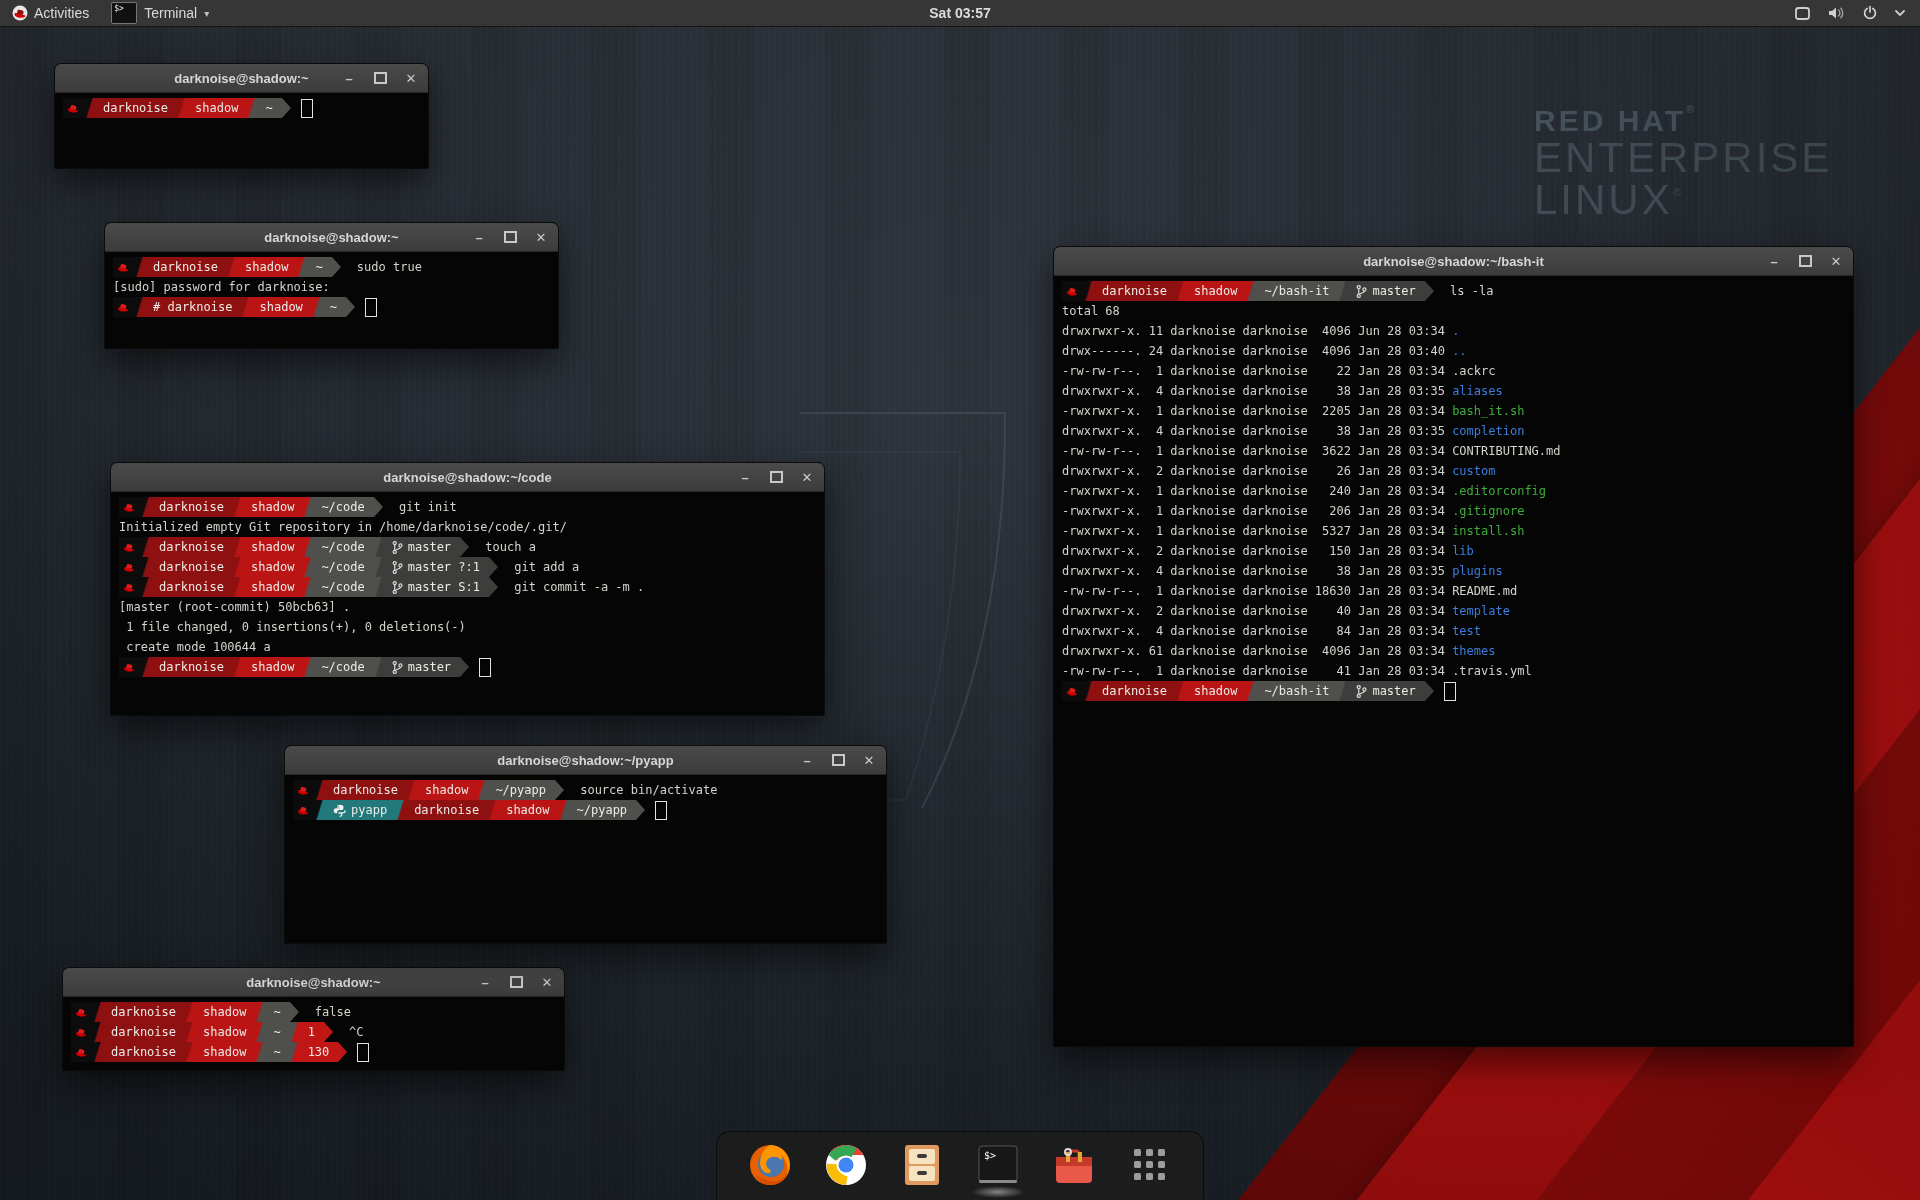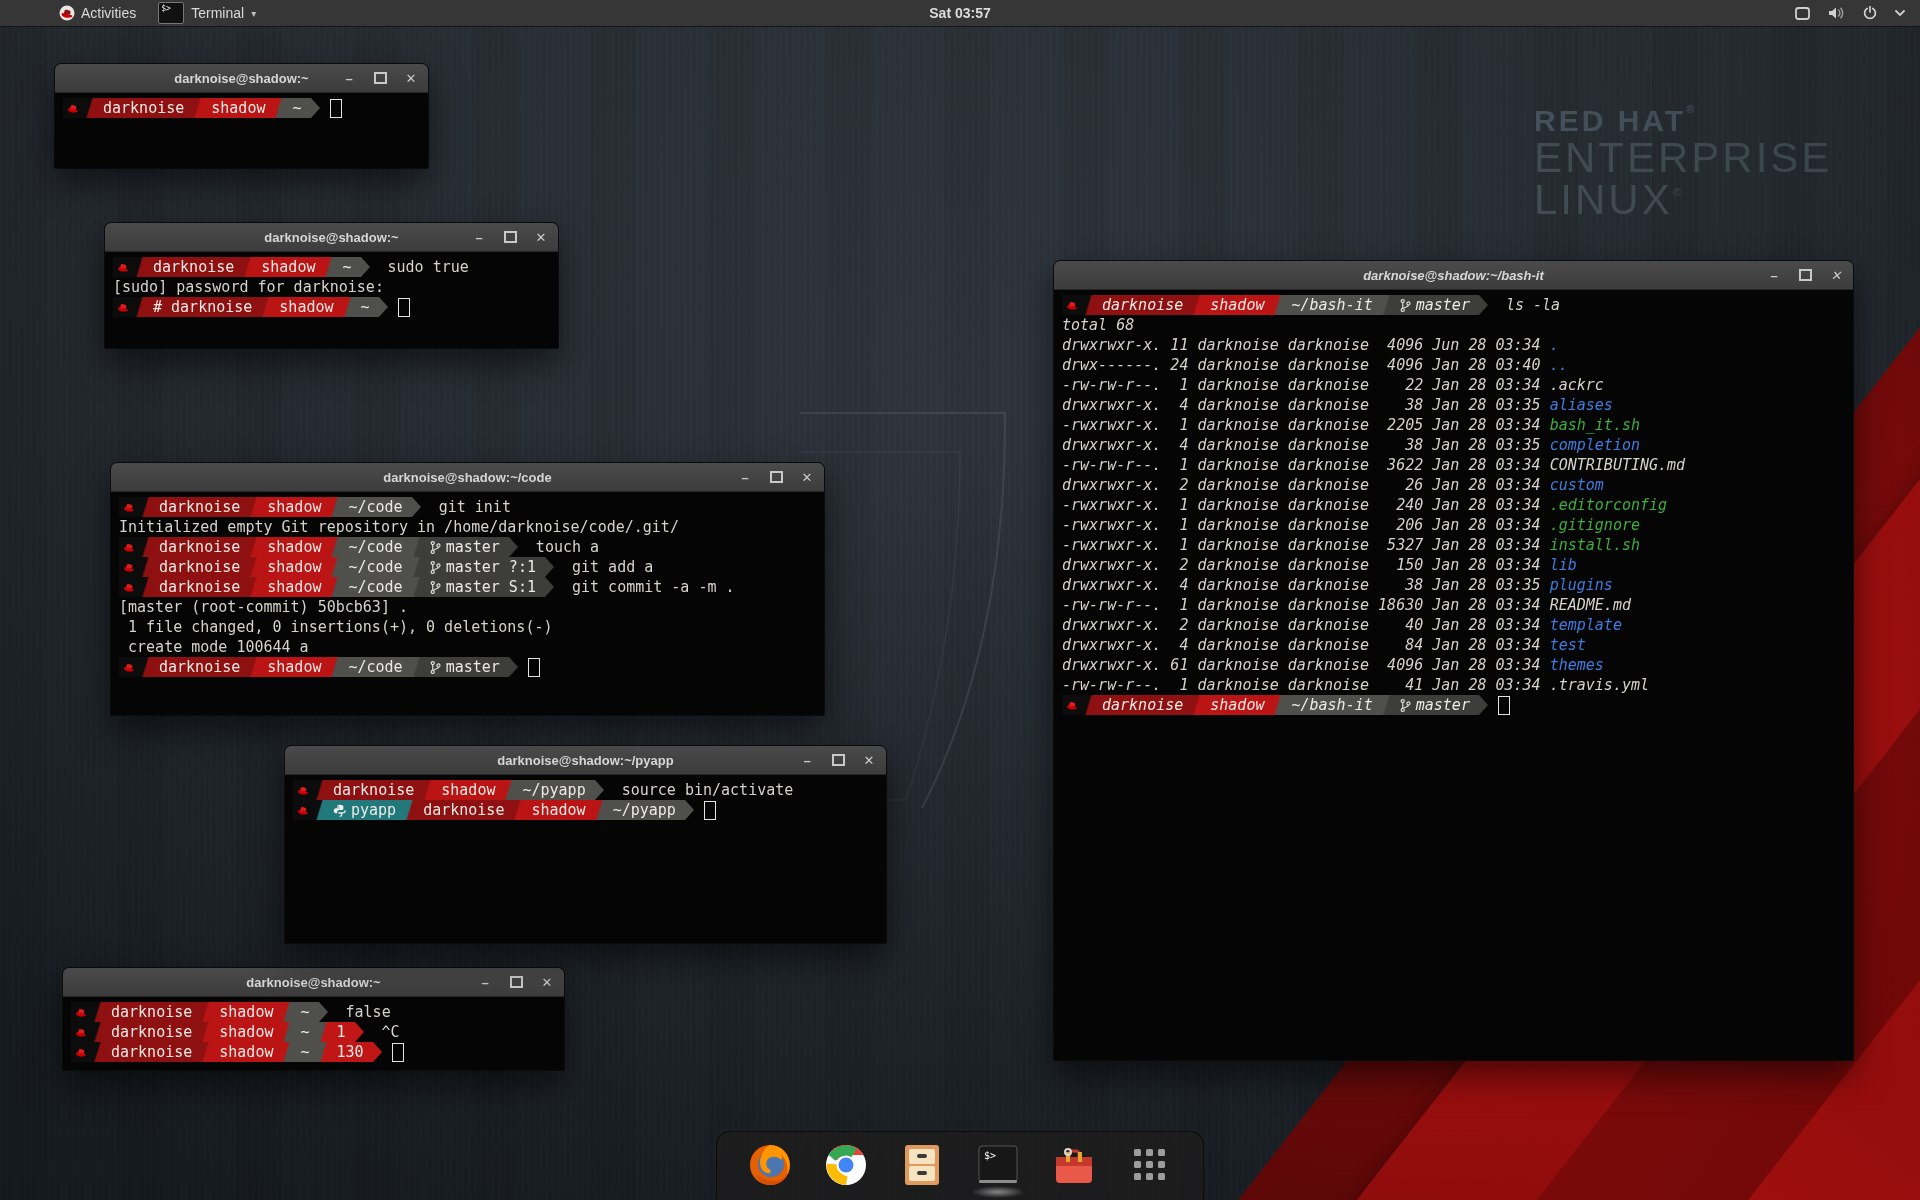--- a/index.html
+++ b/index.html
@@ -30,61 +30,61 @@
     background:linear-gradient(90deg,#c31010,#e01414 50%,#b30e0e);}
   .brand{position:absolute;left:1534px;top:104px;color:#4e5c68;line-height:1.02;user-select:none;}
   .brand .l1{font-size:30px;font-weight:700;letter-spacing:3px;}
   .brand .l2{font-size:42px;font-weight:300;letter-spacing:3px;color:#49565f;}
   .brand .l3{font-size:42px;font-weight:300;letter-spacing:3px;color:#49565f;}
   .brand sup{font-size:11px;vertical-align:18px;}
 
   
   .topbar{position:absolute;left:0;top:0;width:1920px;height:26px;background:#363636;
     border-bottom:1px solid #141414;display:flex;align-items:center;z-index:60;color:#d9d9d9;}
-  .tb-left{display:flex;align-items:center;height:100%;padding-left:47px;}
+  .tb-left{display:flex;align-items:center;height:100%;}
   .tb-activities{display:flex;align-items:center;gap:6px;padding:0 12px;height:100%;font-size:14px;}
   .tb-appmenu{display:flex;align-items:center;gap:7px;padding:0 10px;height:100%;font-size:14px;}
   .tb-termbox{width:20px;height:18px;background:#111;border:1px solid #777;border-radius:2px;
     display:flex;align-items:flex-start;justify-content:flex-start;padding:1px 2px;
     font-family:"DejaVu Sans Mono",monospace;font-size:8px;color:#eee;}
   .tb-clock{position:absolute;left:50%;transform:translateX(-50%);font-size:14px;font-weight:700;color:#dcdcdc;}
   .tb-right{margin-left:auto;display:flex;align-items:center;gap:16px;padding-right:14px;height:100%;}
   .tb-right svg{display:block;}
   .hat-badge{width:16px;height:16px;}
 
   
   .win{position:absolute;background:#050505;border:1px solid #0b0b0b;border-radius:7px 7px 2px 2px;
     box-shadow:0 14px 34px rgba(0,0,0,.55);z-index:10;}
   .titlebar{height:28px;border-radius:6px 6px 0 0;background:linear-gradient(#4a4a4a,#3c3c3c);
     border-bottom:1px solid #262626;position:relative;display:flex;align-items:center;justify-content:center;}
   .titlebar .title{font-size:13px;font-weight:700;color:#d6d6d6;}
   .winbtns{position:absolute;right:10px;top:0;height:100%;display:flex;align-items:center;gap:17px;}
   .wbtn{color:#c9c9c9;font-size:13px;line-height:1;display:flex;align-items:center;justify-content:center;width:14px;height:14px;cursor:default;}
   .wbtn.min{font-weight:700;}
   .wbtn.max span{width:9px;height:8px;border:2px solid #c9c9c9;display:block;}
-  .term-body{padding:5px 8px 0 8px;font-family:"DejaVu Sans Mono",monospace;font-size:15px;color:#d6d3cc;}
+  .term-body{padding:5px 8px 0 8px;font-family:"DejaVu Sans Mono",monospace;font-size:12px;color:#d6d3cc;}
   .term-line{height:20px;line-height:20px;white-space:pre;display:block;}
   .p-line{display:flex;align-items:center;}
   .seg{display:flex;align-items:center;height:20px;padding:0 9px;color:#eceae6;gap:5px;}
   .seg.iconseg{padding:0 5px 0 3px;}
   .slash{width:9px;height:20px;flex:0 0 9px;}
   .tri{width:0;height:0;border-top:10px solid transparent;border-bottom:10px solid transparent;border-left:9px solid #000;}
   .cmd{padding-left:9px;color:#d6d3cc;white-space:pre;}
   .cursor{display:inline-block;width:10px;height:17px;border:1px solid #e3e3e3;margin-left:10px;flex:0 0 10px;}
   .name-dir{color:#3d7de0;}
   .name-exec{color:#3fae3c;}
   .name-plain{color:#d6d3cc;}
 
   
   .w0{left:54px;top:63px;width:373px;height:104px;}
   .w1{left:104px;top:222px;width:453px;height:125px;}
   .w2{left:110px;top:462px;width:713px;height:252px;}
   .w3{left:284px;top:745px;width:601px;height:197px;z-index:12;}
   .w4{left:62px;top:967px;width:501px;height:102px;}
-  .w5{left:1053px;top:260px;width:799px;height:799px;z-index:14;font-style:italic;}
+  .w5{left:1053px;top:246px;width:799px;height:799px;z-index:14;}
 
   
   .dock{position:absolute;left:50%;bottom:0;transform:translateX(-50%);z-index:50;
     background:rgba(28,28,28,.88);border:1px solid rgba(0,0,0,.6);border-bottom:none;
     border-radius:14px 14px 0 0;padding:10px 30px 12px 30px;display:flex;align-items:center;gap:30px;}
   .dock-item{width:46px;height:46px;position:relative;display:flex;align-items:center;justify-content:center;}
   .dock-item svg{display:block;}
   .run-glow{position:absolute;left:50%;bottom:-10px;transform:translateX(-50%);width:54px;height:12px;
     background:radial-gradient(ellipse at center,rgba(220,220,220,.55),rgba(220,220,220,0) 70%);}
 </style>

